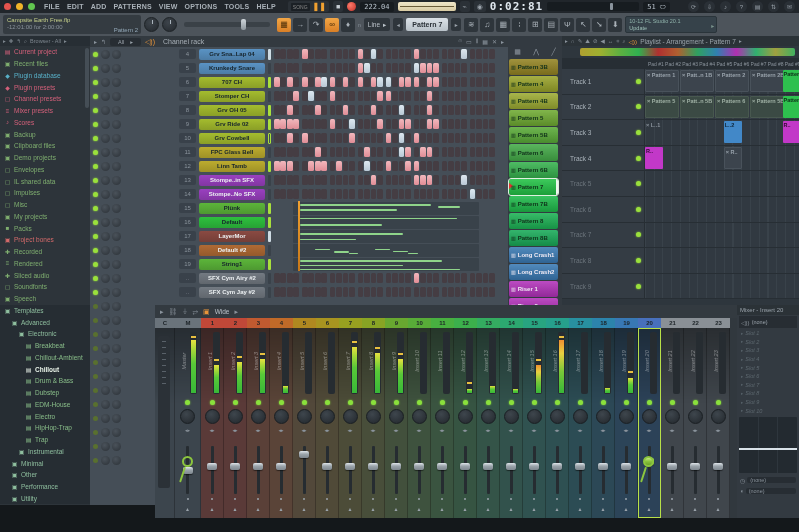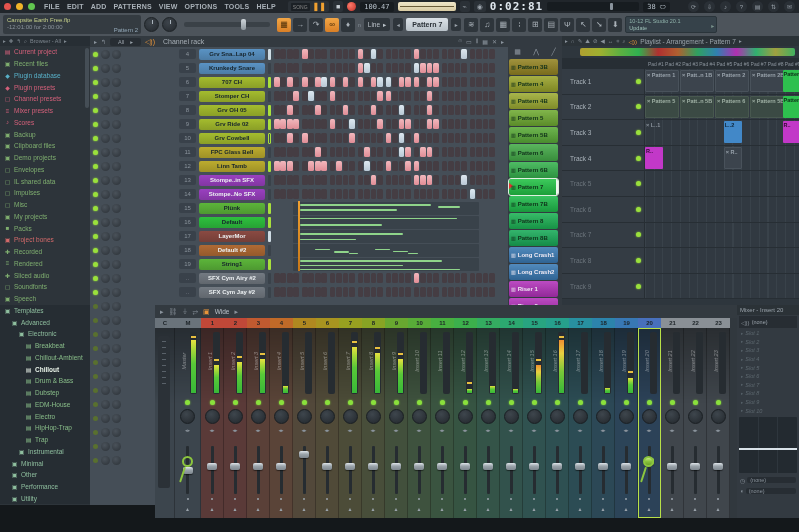--- a/index.html
+++ b/index.html
@@ -213,29 +213,29 @@
         <span>HELP</span>
       </span>
     <span class="tbtn" style="margin-left:8px;gap:3px;">
       <span class="songlbl">SONG</span>
       <span class="pauseglyph">❚❚</span>
     </span>
     <span class="tbtn">
         <span class="stopglyph">■</span>
       </span>
     <span class="rec"></span>
-    <span class="lcd">100.47</span>
+    <span class="lcd">222.04</span>
     <span class="scope"></span>
     <span class="tbtn">⌁</span>
     <span class="tbtn">◉</span>
     <span class="timebig">0:02:81</span>
     <span class="scope2">
         <i></i>
       </span>
-    <span class="lcd"><span>38</span> ⬭</span>
+    <span class="lcd"><span>51</span> ⬭</span>
     <span id="roundbtns" style="display:flex;gap:5px;margin-left:auto;">
         <span class="roundbtn">⟳</span>
         <span class="roundbtn">⇩</span>
         <span class="roundbtn">♪</span>
         <span class="roundbtn">?</span>
         <span class="roundbtn">▤</span>
         <span class="roundbtn">⇅</span>
         <span class="roundbtn">✉</span>
       </span>
   </div>

